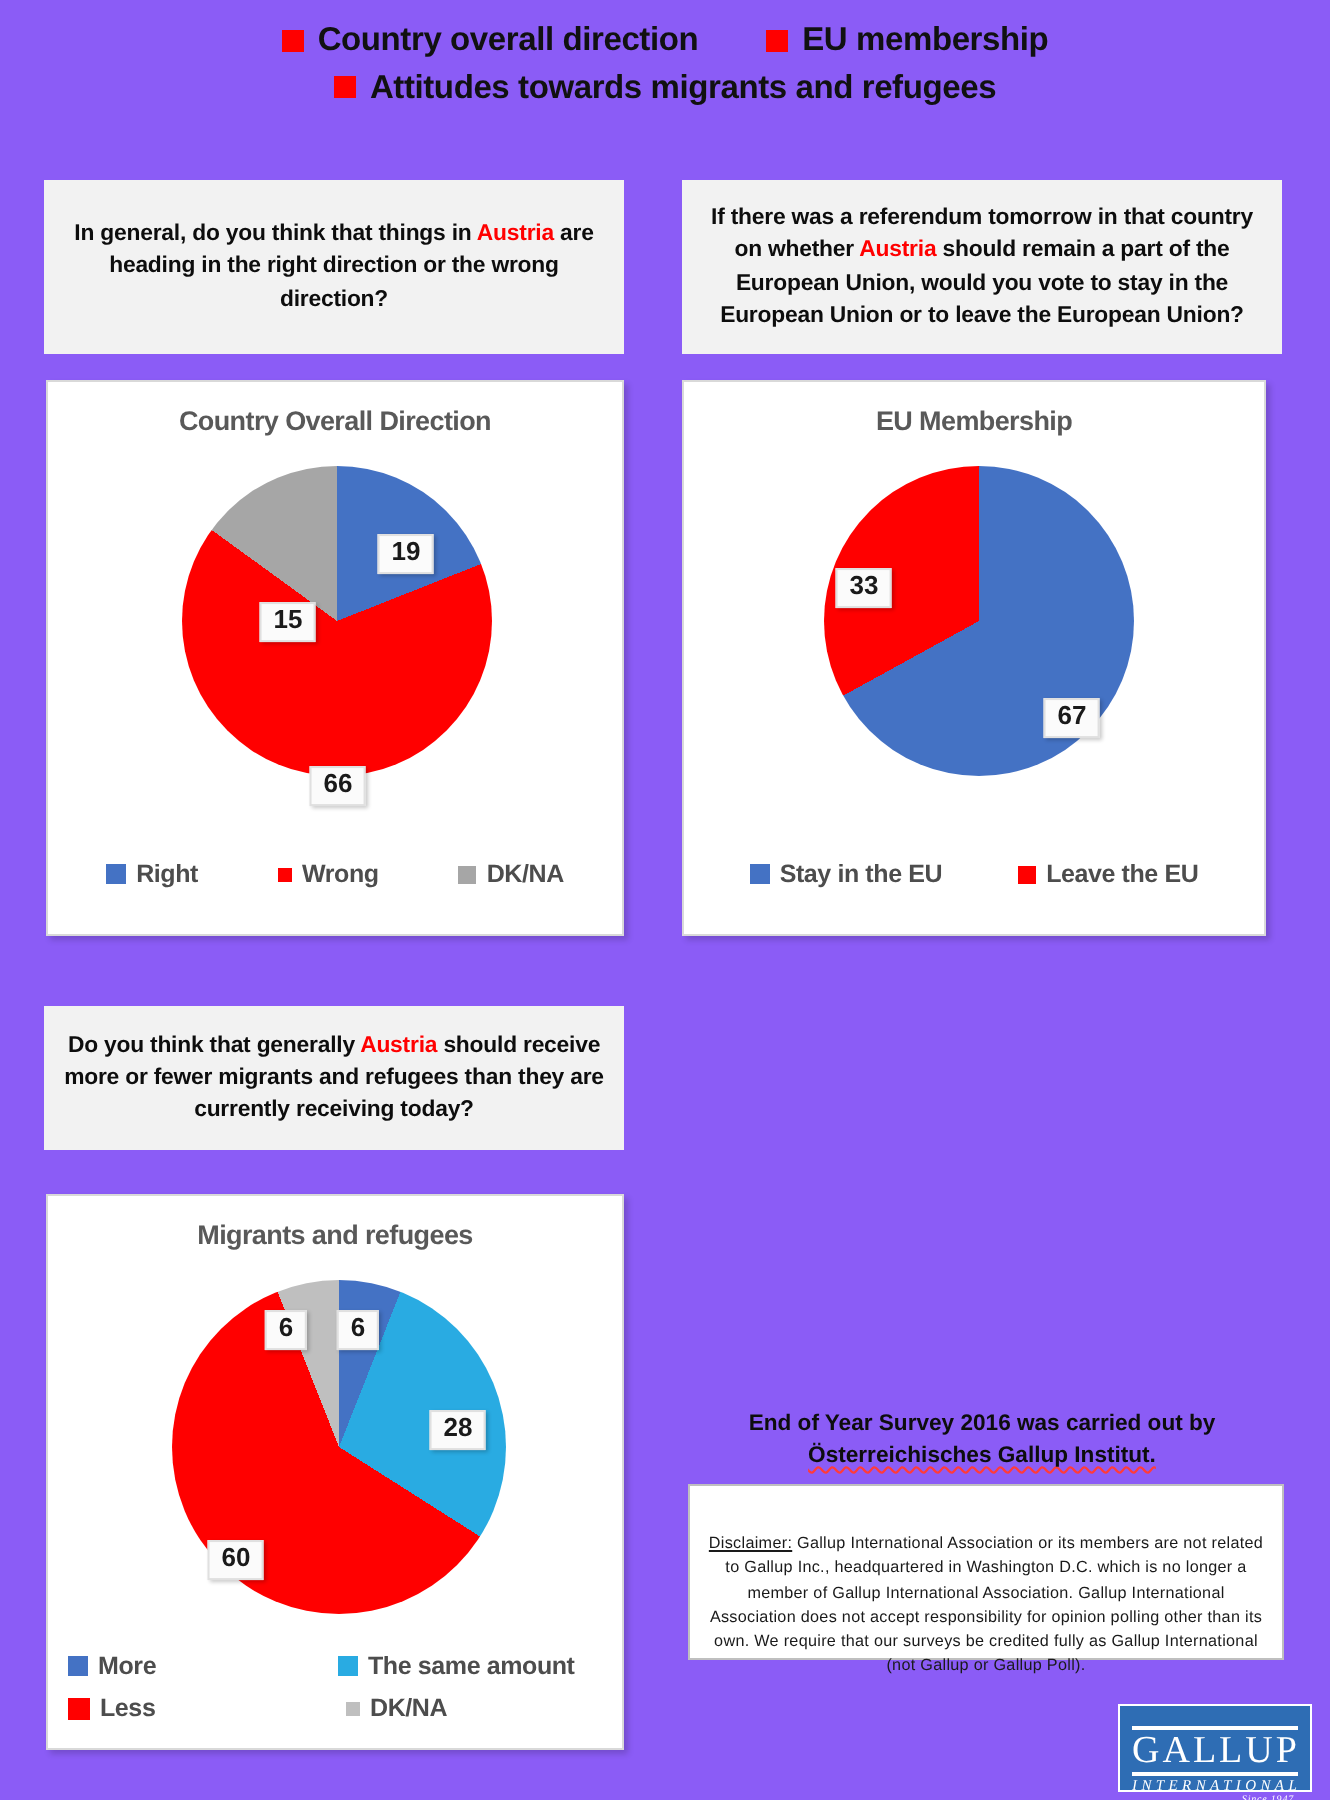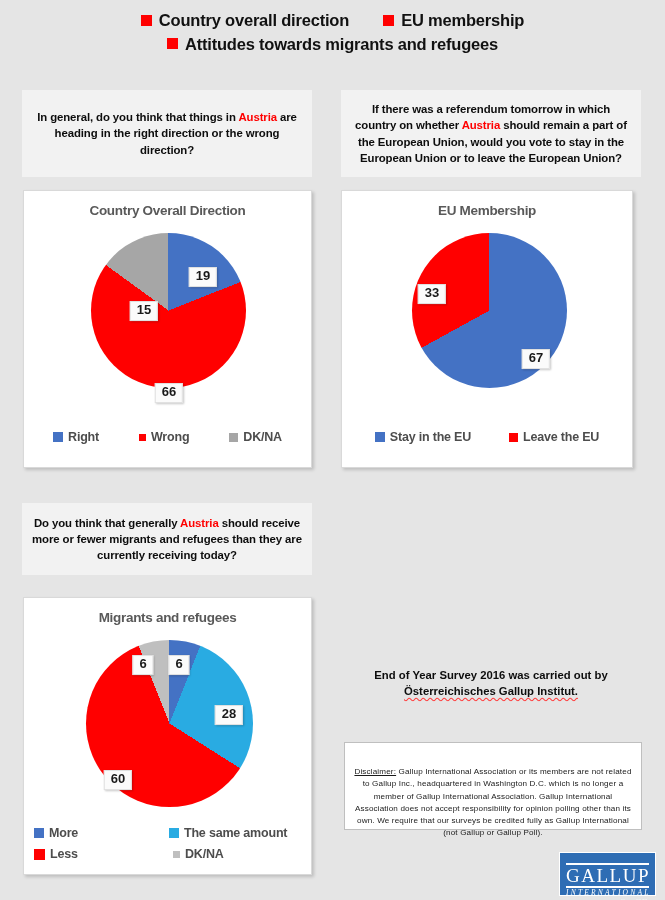--- a/index.html
+++ b/index.html
@@ -2,21 +2,21 @@
 <html><head>
 <meta charset="utf-8">
 <style>
   * { box-sizing: border-box; margin: 0; padding: 0; }
   html, body {
     width: 665px; height: 900px;
     background: #ffffff;
     font-family: "Liberation Sans", sans-serif;
     overflow: hidden;
   }
-  #page { position: relative; width: 665px; height: 900px; background:#e5e5e5; }
+  #page { position: relative; width: 665px; height: 900px; background:#8b5cf6; }
 
   
   .hdr { position:absolute; left:0; top:10px; width:665px; text-align:center; }
   .hdr-row { display:flex; justify-content:center; align-items:center; gap:34px; line-height:1.25; }
   .hdr-item { display:flex; align-items:center; gap:7px; }
   .hdr-sq { width:11px; height:11px; background:#FF0000; display:inline-block; flex:0 0 auto; }
   .hdr-txt { font-size:16.5px; font-weight:bold; color:#111; letter-spacing:-0.2px; }
 
   
   .qbox {
@@ -117,21 +117,21 @@
   </div>
 
   <div class="qbox" style="left:22px; top:90px; width:290px; height:87px;">
     <div class="qtext">
       <span>In general, do you think that things in </span><span class="hl">Austria</span><span> are heading in the right direction or the wrong direction?</span>
     </div>
   </div>
 
   <div class="qbox" style="left:341px; top:90px; width:300px; height:87px;">
     <div class="qtext">
-      <span>If there was a referendum tomorrow in which country on whether </span><span class="hl">Austria</span><span> should remain a part of the European Union, would you vote to stay in the European Union or to leave the European Union?</span>
+      <span>If there was a referendum tomorrow in that country on whether </span><span class="hl">Austria</span><span> should remain a part of the European Union, would you vote to stay in the European Union or to leave the European Union?</span>
     </div>
   </div>
 
   <div class="panel" style="left:23px; top:190px; width:289px; height:278px;">
     <div class="chart-title">Country Overall Direction</div>
 
     <div class="pie-wrap" style="left:67px; top:42px; width:155px; height:155px;">
       <div class="pie" style="background: conic-gradient(#4472C4 0deg 68.4deg, #FF0000 68.4deg 306deg, #A6A6A6 306deg 360deg);"></div>
     </div>
     <div class="dlabel" style="left:179px; top:86px;">19</div>
@@ -205,21 +205,21 @@
         <span class="lg-sq" style="width:11px;height:11px;background:#FF0000;"></span>
         <span class="lg-txt">Less</span>
       </span>
       <span class="lg-item" style="width:50%; padding-left:4px;">
         <span class="lg-sq" style="width:7px;height:7px;background:#BFBFBF;"></span>
         <span class="lg-txt">DK/NA</span>
       </span>
     </div>
   </div>
 
-  <div class="credit" style="left:341px; top:667px; width:300px;">
+  <div class="credit" style="left:341px; top:704px; width:300px;">
     <div>End of Year Survey 2016 was carried out by</div>
     <div class="squig">Österreichisches Gallup Institut.</div>
   </div>
 
   <div class="disclaimer" style="left:344px; top:742px; width:298px; height:88px;">
     <u>Disclaimer:</u><span> Gallup International Association or its members are not related to Gallup Inc., headquartered in Washington D.C. which is no longer a member of Gallup International Association. Gallup International Association does not accept responsibility for opinion polling other than its own. We require that our surveys be credited fully as Gallup International (not Gallup or Gallup Poll).</span>
   </div>
 
   <div class="logo" style="left:559px; top:852px; width:97px; height:44px;">
     <div class="logo-inner">

